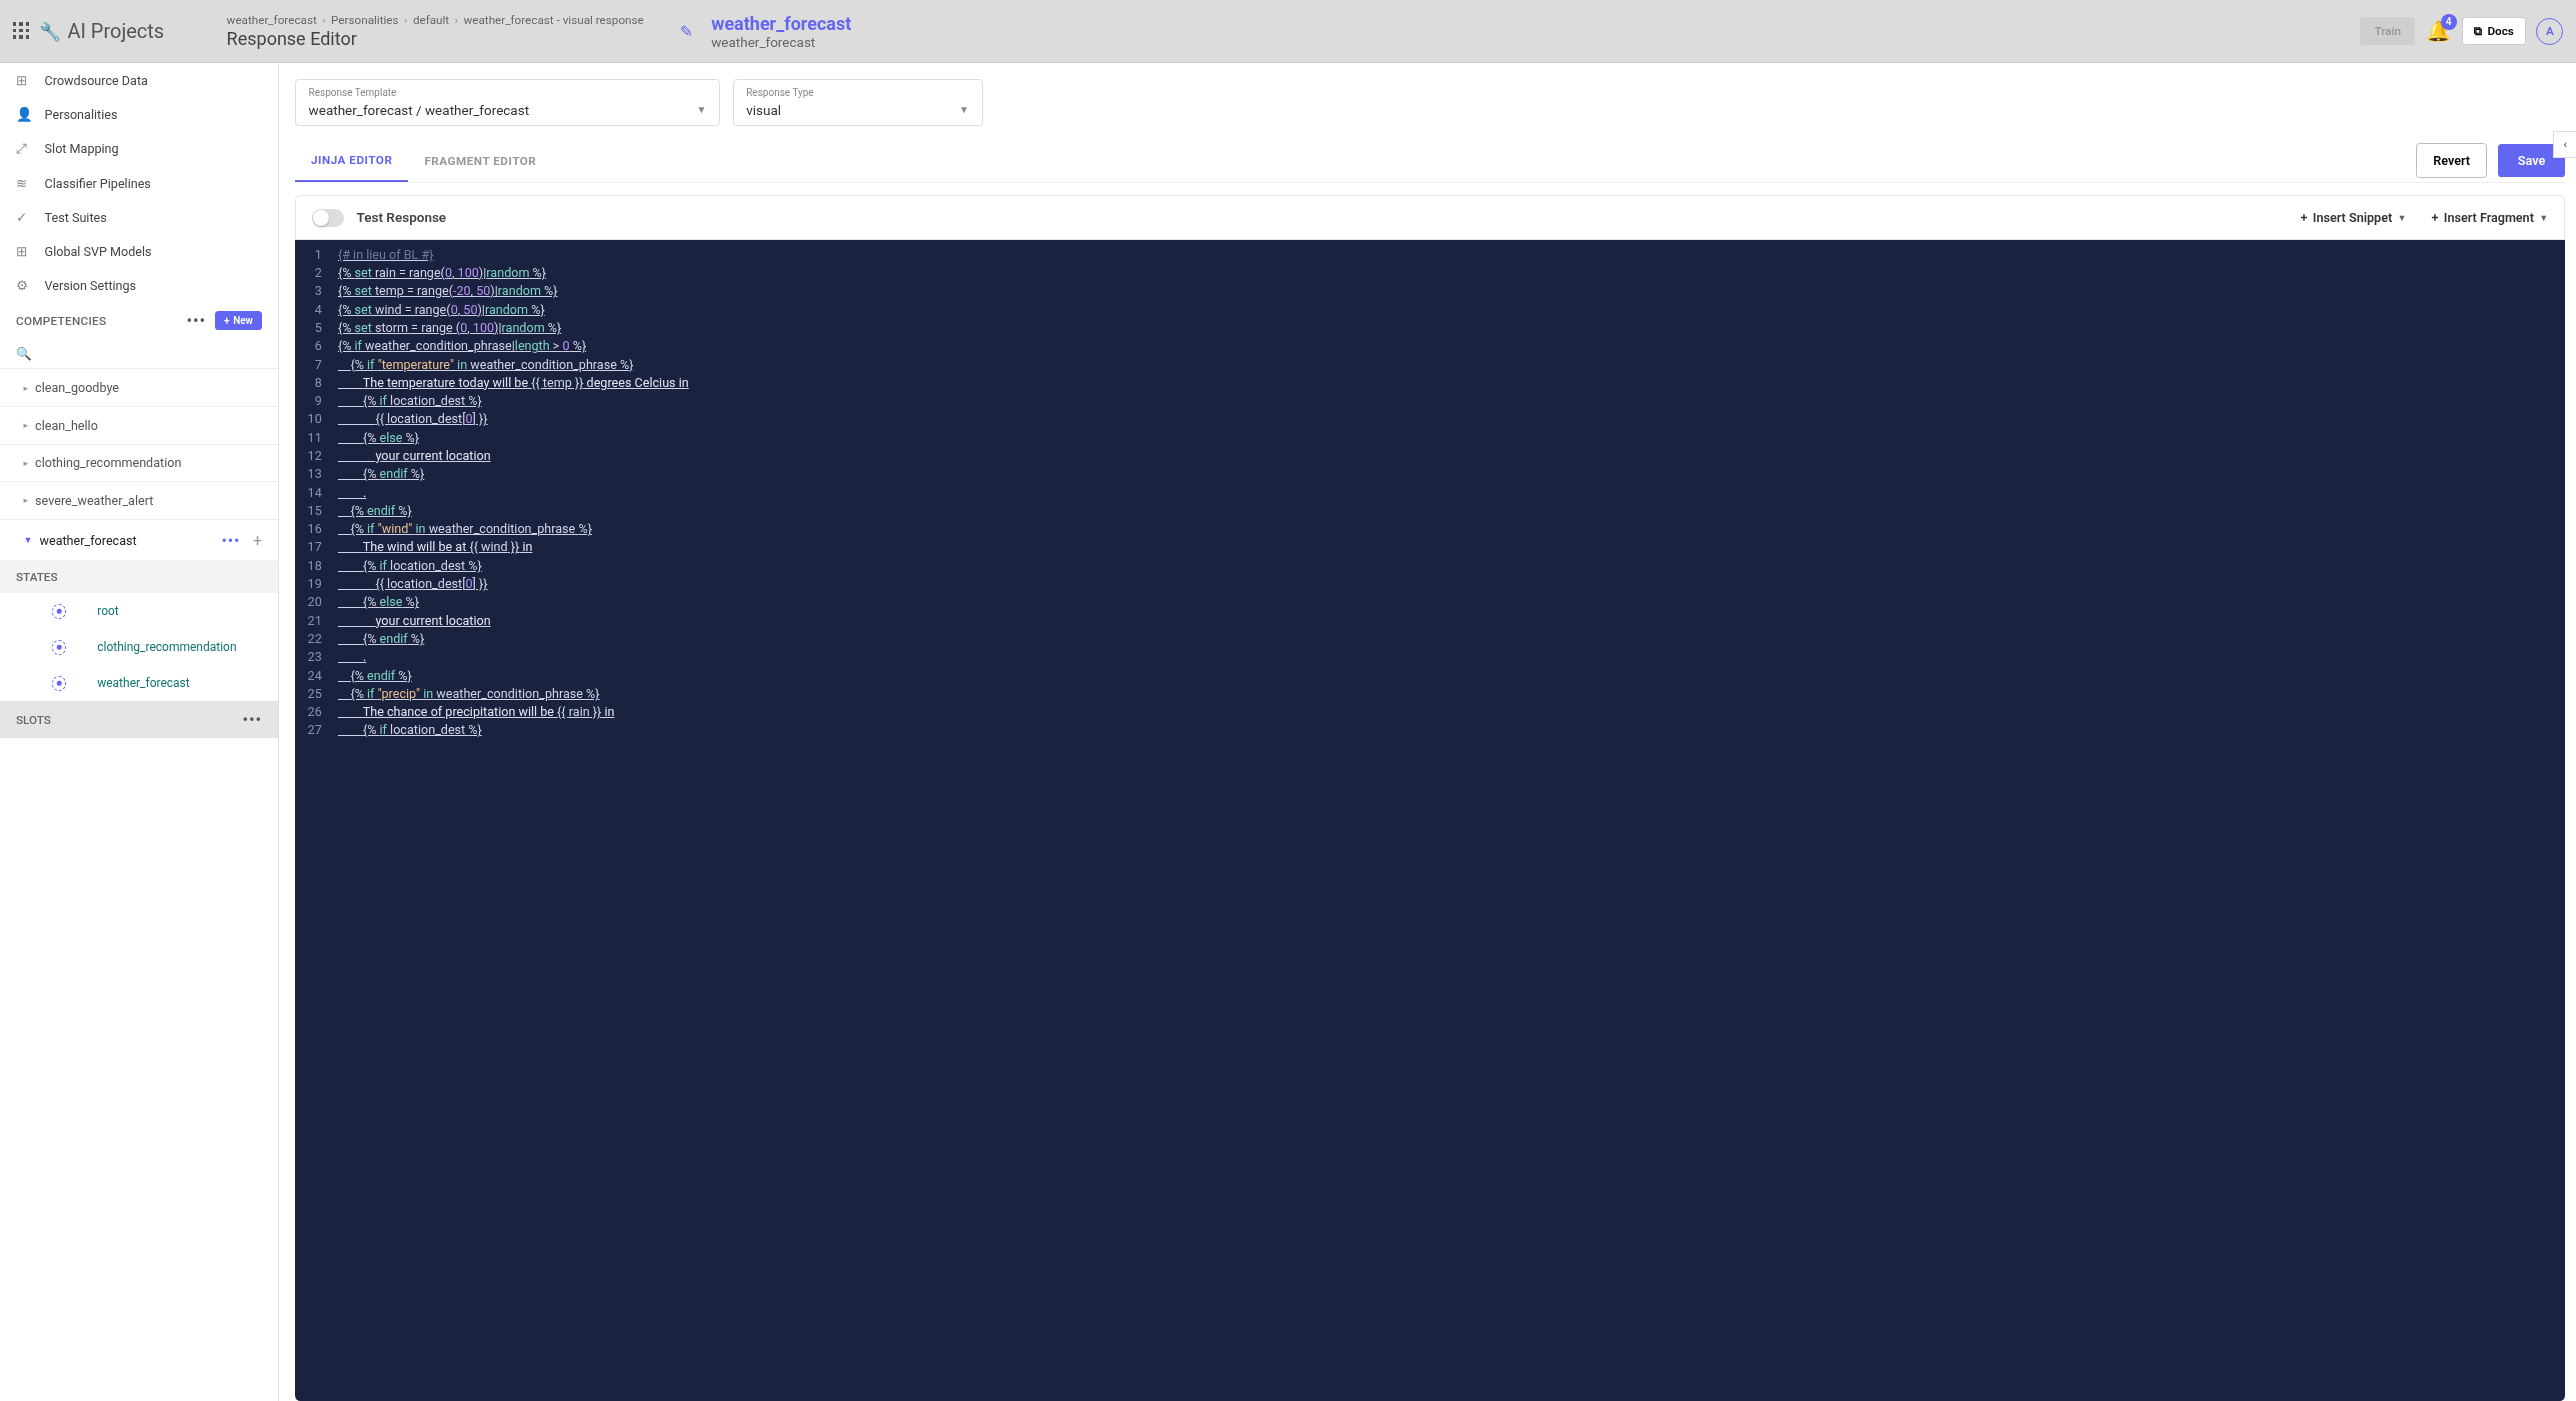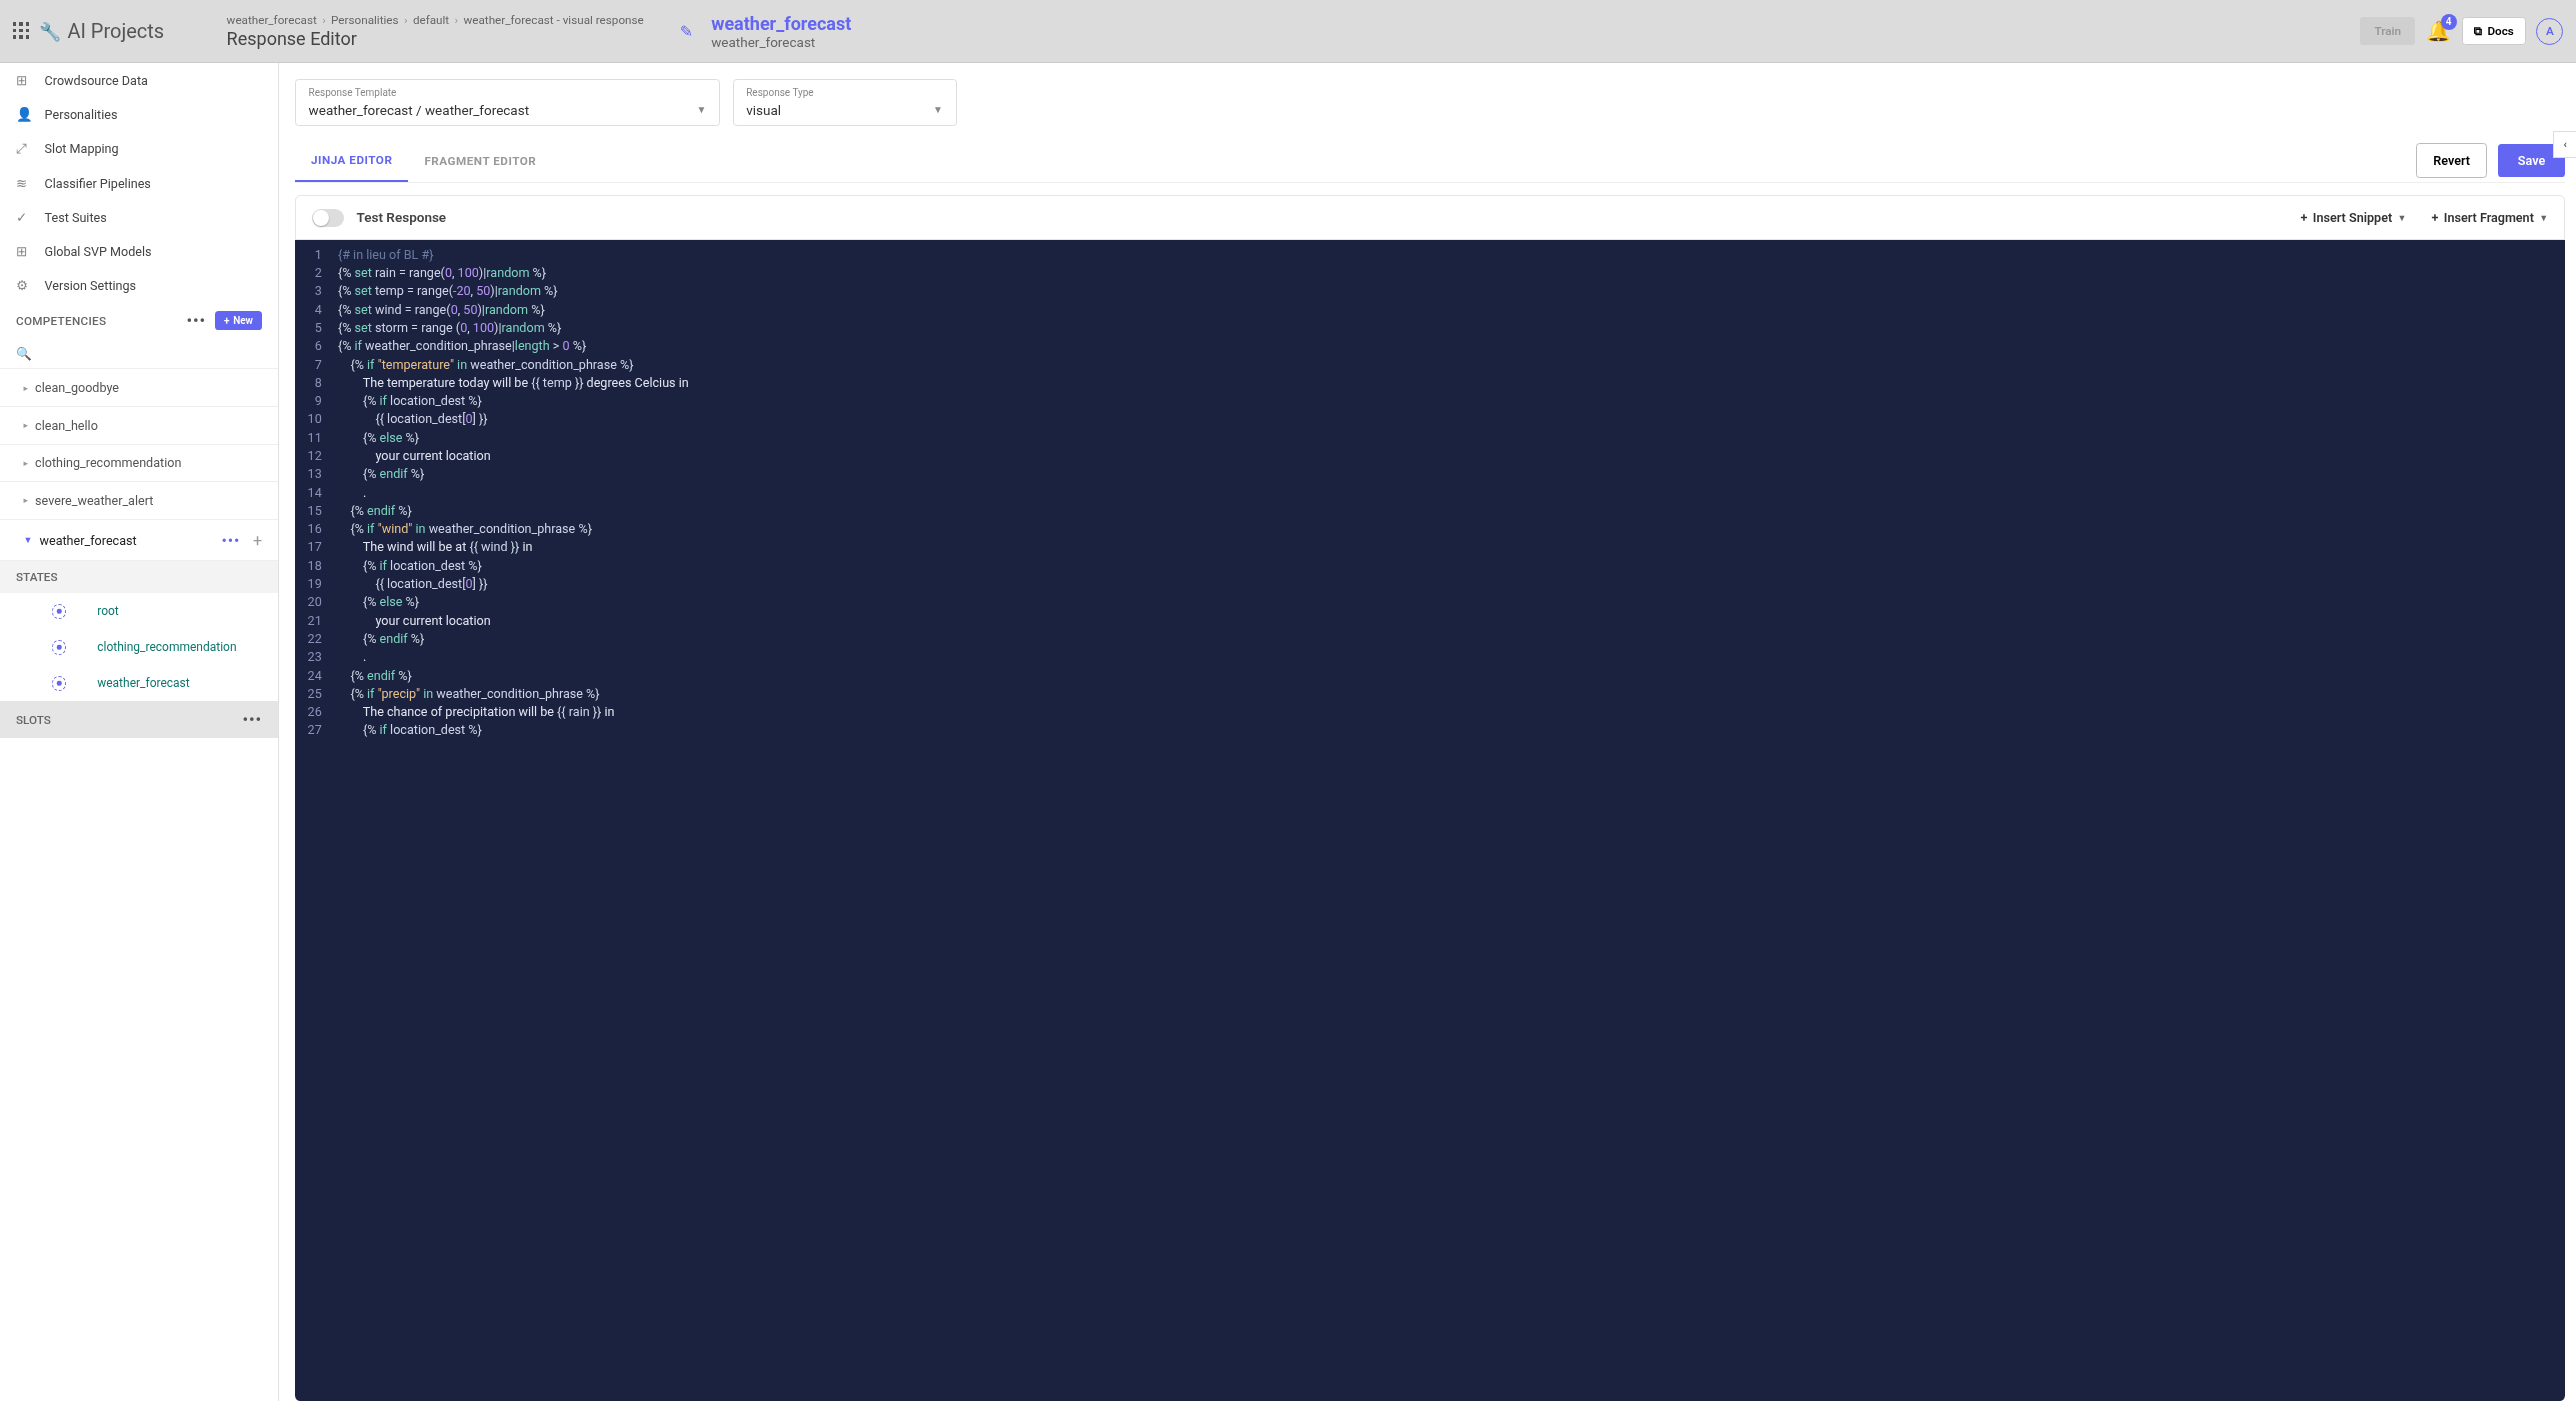--- a/index.html
+++ b/index.html
@@ -54,21 +54,21 @@
 .state-item { display: flex; align-items: center; gap: 10.8px; padding: 10.8px 16px 10.8px 16px; color: #0f766e; font-size: 12px; cursor: pointer; margin-left: 36px; }
 .state-icon { width: 14.4px; height: 14.4px; border: 1.4px dashed #6366f1; border-radius: 50%; position: relative; }
 .state-icon::after { content: ""; width: 4.5px; height: 4.5px; background: #6366f1; border-radius: 50%; position: absolute; top: 50%; left: 50%; transform: translate(-50%,-50%); }
 .slots-head { background: #e5e5e5; padding: 9px 16px; display: flex; justify-content: space-between; align-items: center; font-size: 11.7px; color: #666; font-weight: 500; }
 
 
 .content { flex: 1; display: flex; flex-direction: column; overflow: hidden; padding: 16px 10.8px 0 16px; position: relative; }
 .form-row { display: flex; gap: 12.6px; margin-bottom: 9px; }
 .field { border: 0.9px solid #ddd; border-radius: 3.6px; padding: 7.2px 12.6px; position: relative; }
 .field-lg { width: 425px; }
-.field-sm { width: 224px; }
+.field-sm { width: 250px; }
 .field-label { font-size: 10px; color: #888; margin-bottom: 3.6px; }
 .field-value { font-size: 13.5px; color: #333; display: flex; justify-content: space-between; align-items: center; }
 .field-value .chev { color: #888; font-size: 10px; }
 
 .tab-row { display: flex; align-items: center; border-bottom: 0.9px solid #eee; margin-top: 5.4px; }
 .tab { padding: 12.6px 16px; font-size: 11.7px; font-weight: 700; letter-spacing: 0.5px; color: #999; cursor: pointer; }
 .tab.active { color: #6366f1; border-bottom: 2.7px solid #6366f1; }
 .tab-spacer { flex: 1; }
 .revert-btn { background: #fff; border: 0.9px solid #bbb; padding: 9px 16px; border-radius: 3.6px; font-weight: 600; font-size: 12.6px; cursor: pointer; margin-right: 10.8px; }
 .save-btn { background: #6366f1; color: #fff; border: none; padding: 9px 20px; border-radius: 3.6px; font-weight: 600; font-size: 12.6px; cursor: pointer; }
@@ -81,21 +81,21 @@
 .tool-spacer { flex: 1; }
 .tool-action { display: flex; align-items: center; gap: 5.4px; font-weight: 600; font-size: 12.6px; color: #333; cursor: pointer; margin-left: 25px; }
 .chev-sm { font-size: 9px; color: #666; }
 
 
 .editor { background: #1b2240; flex: 1; overflow: auto; font-family: "SF Mono", Consolas, monospace; font-size: 12.6px; line-height: 18px; border-radius: 0 0 5.4px 5.4px; }
 .editor-inner { display: flex; }
 .gutter { background: #1b2240; color: #8891b8; text-align: right; padding: 5.4px 7.2px 5.4px 12.6px; user-select: none; }
 .gutter div { height: 18.3px; }
 .code { padding: 5.4px 9px; white-space: pre; color: #d0d4e8; }
-.code div { height: 18.3px; }
+.code div { height: 18.3px; text-decoration: underline; }
 .c-comment { color: #6a7aa0; }
 .c-tag { color: #cbd5e1; }
 .c-kw { color: #7dd3c0; }
 .c-str { color: #e8c08a; }
 .c-filt { color: #7dd3c0; }
 .c-text { color: #e2e5f0; }
 .c-var { color: #d0d4e8; }
 .c-num { color: #b794f6; }
 </style>
 </head>

